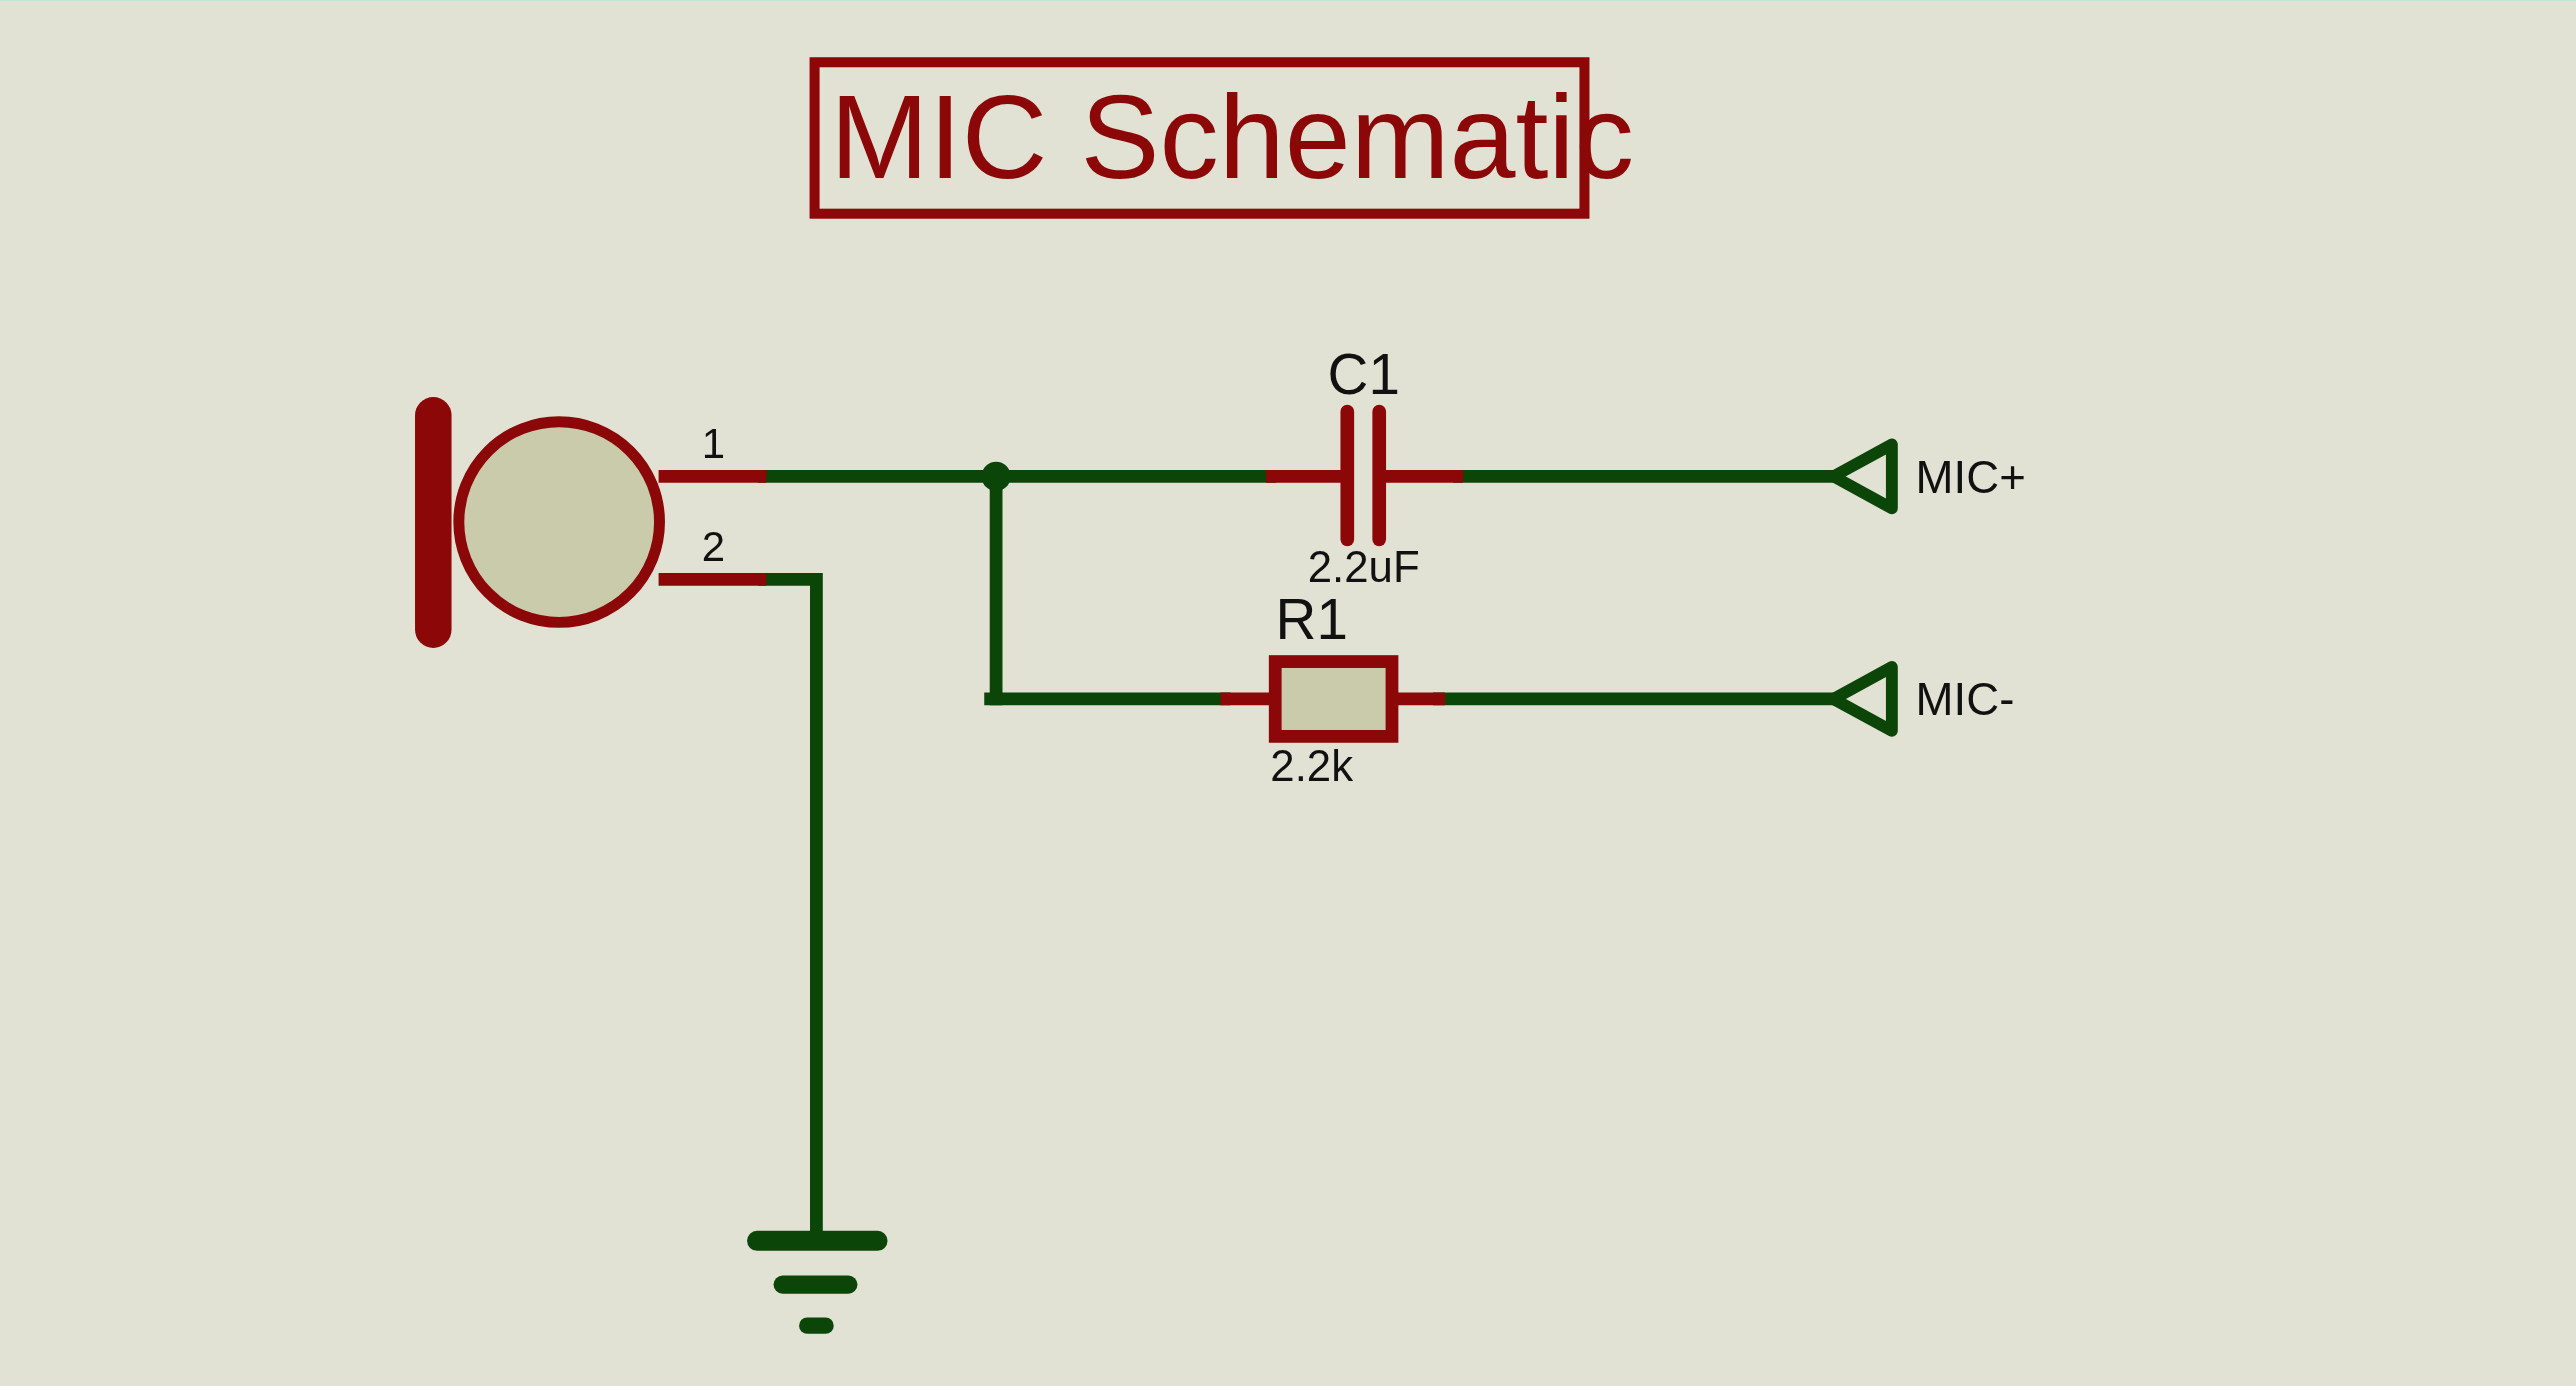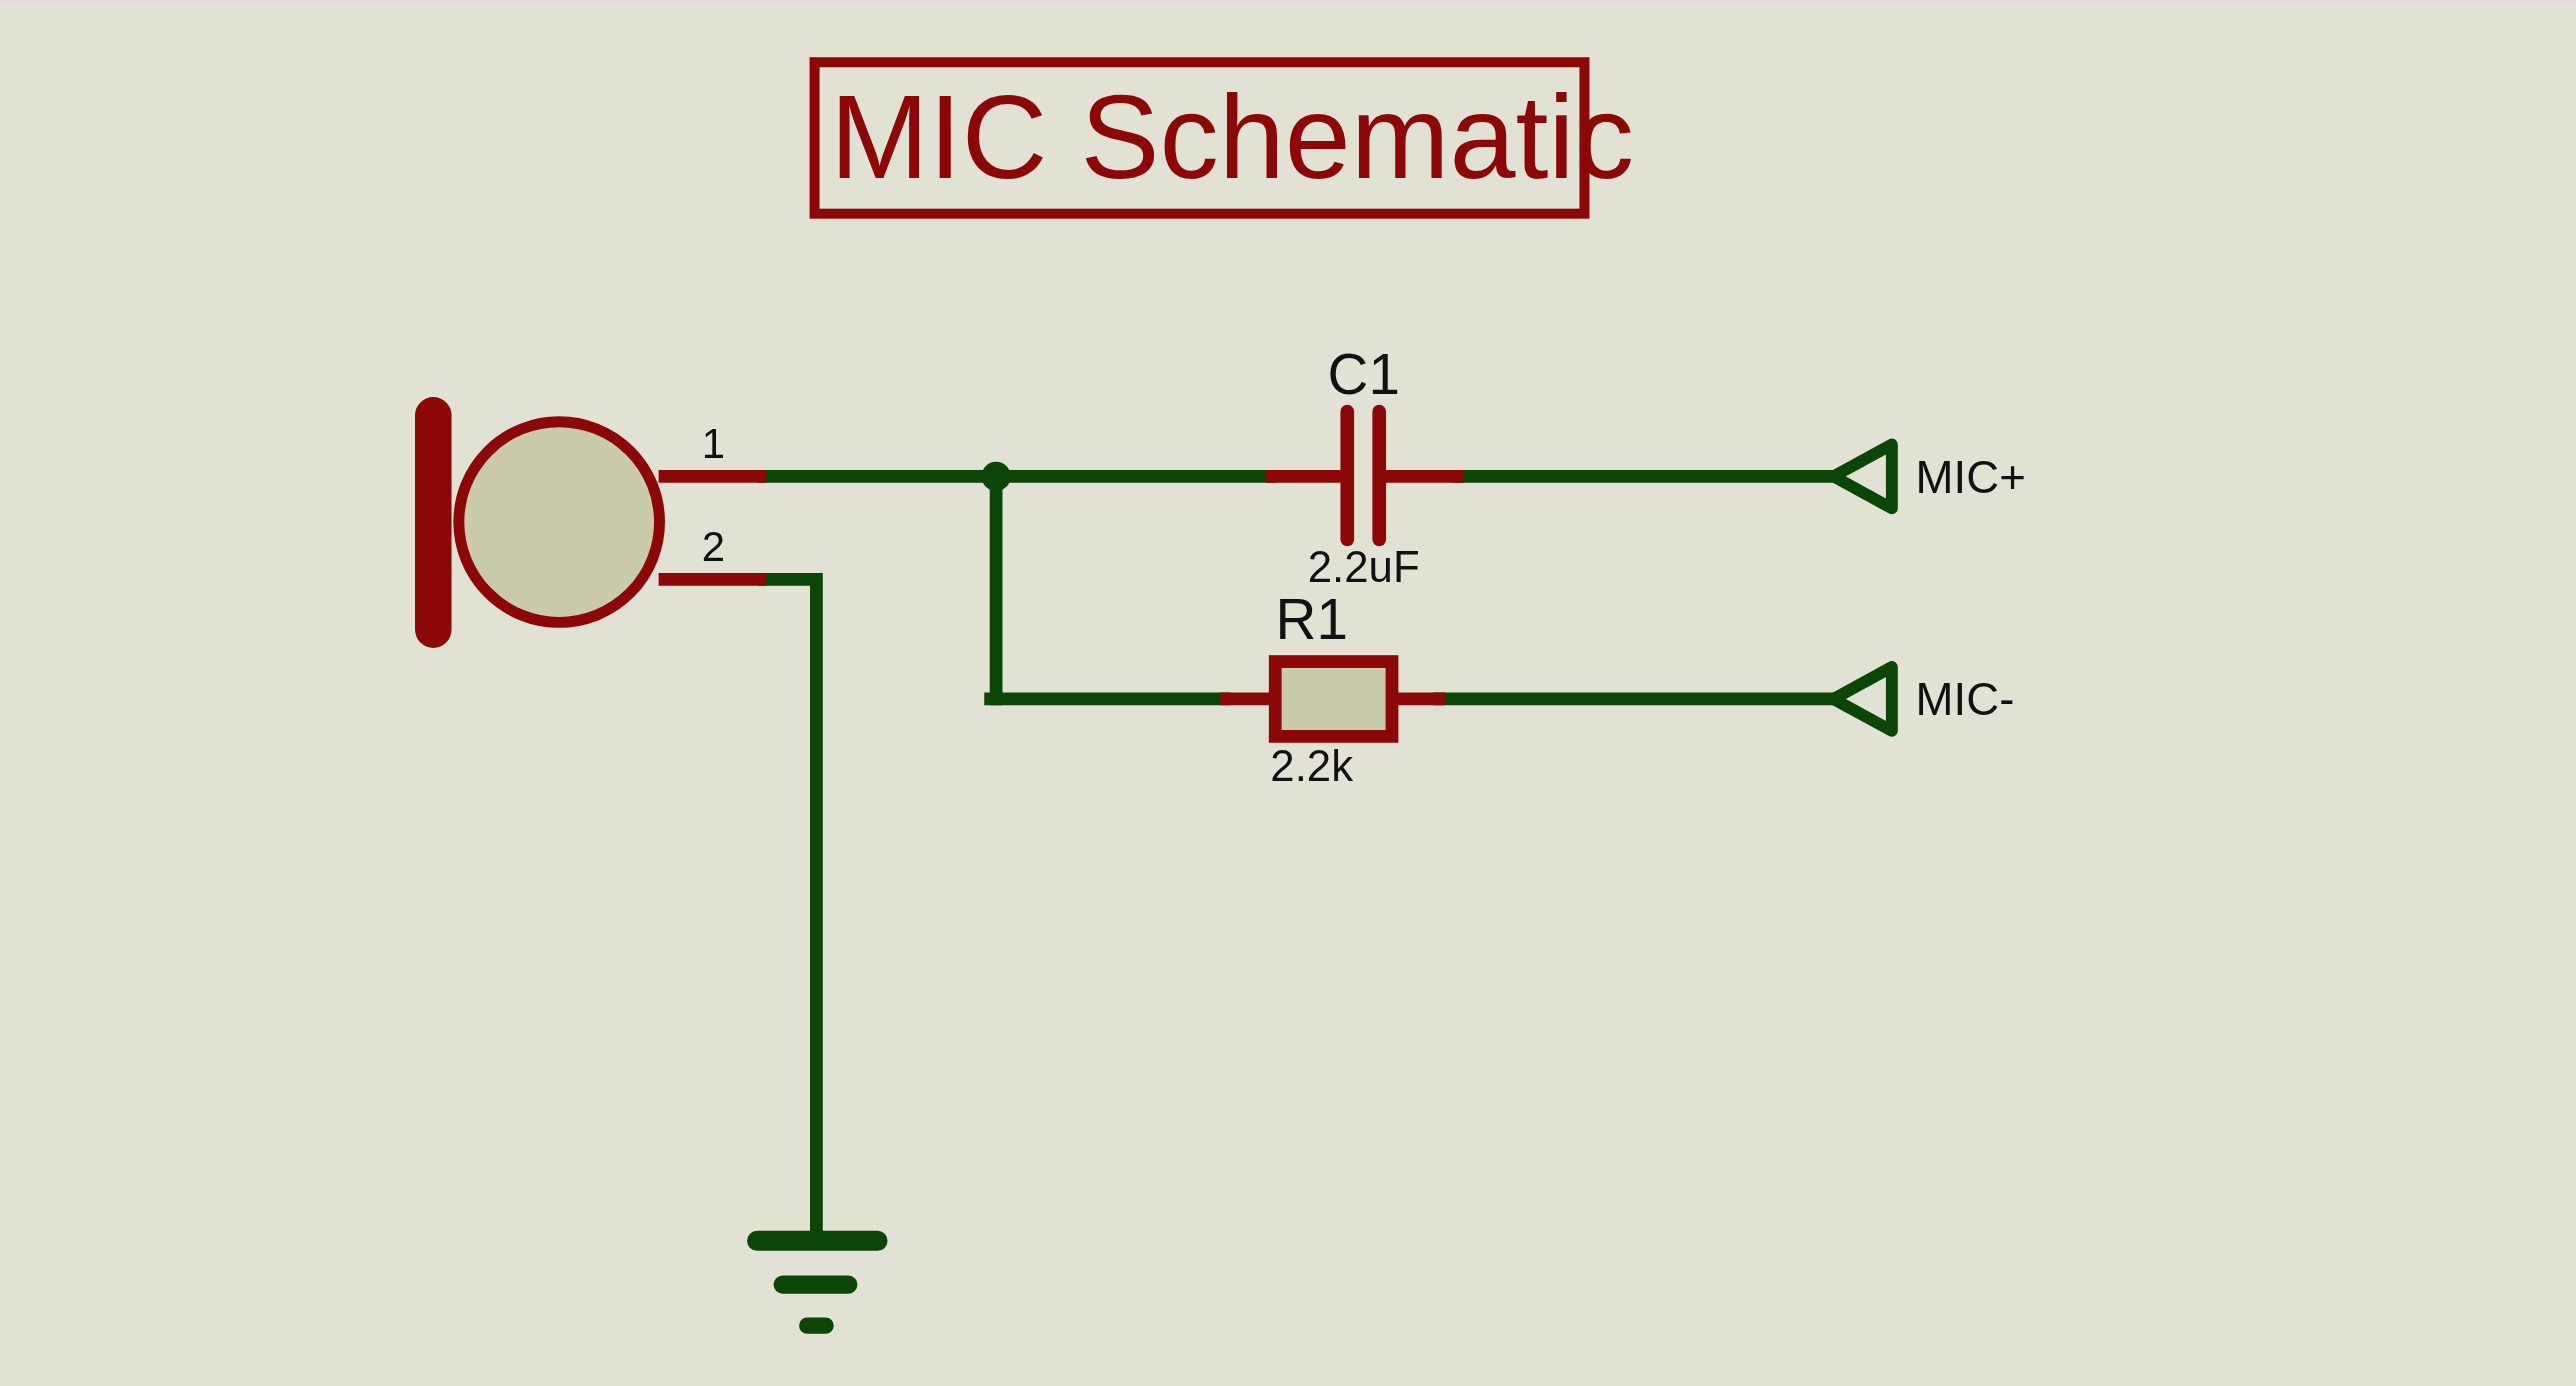--- a/index.html
+++ b/index.html
@@ -8,21 +8,21 @@
     padding: 0;
     background: #e2e2d4;
   }
   body {
     font-family: "Liberation Sans", sans-serif;
   }
   #schematic-root {
     position: relative;
     width: 2576px;
     height: 1387px;
-    background: #f0abfc;
+    background: #5eead4;
     overflow: hidden;
   }
   #schematic-svg {
     position: absolute;
     left: 0;
     top: 0;
     width: 2576px;
     height: 1387px;
     display: block;
   }

